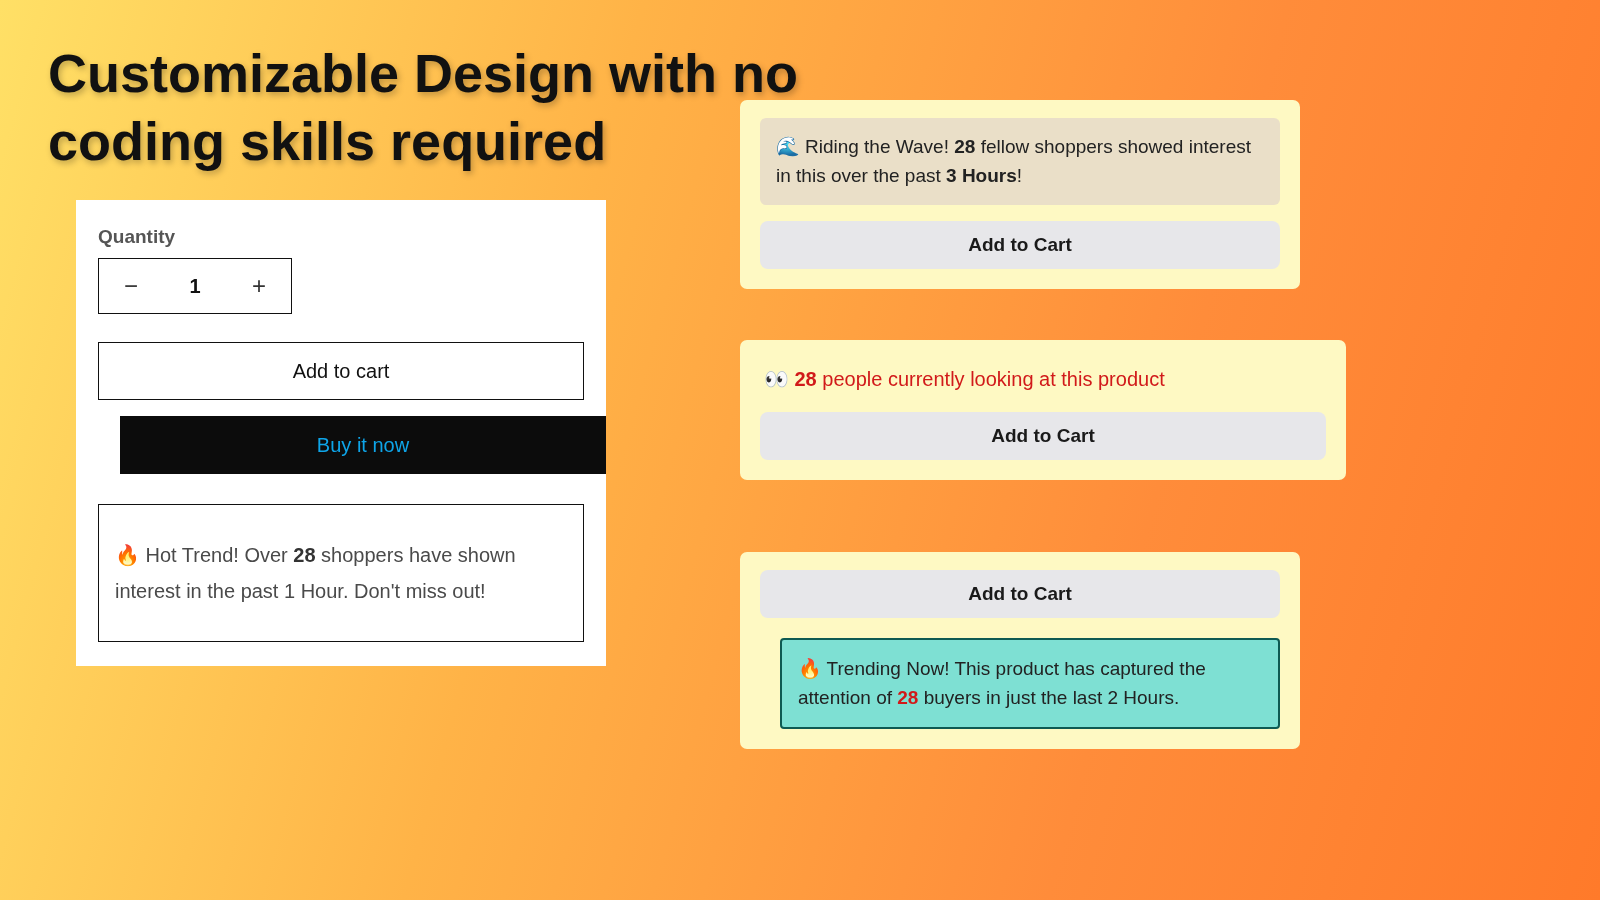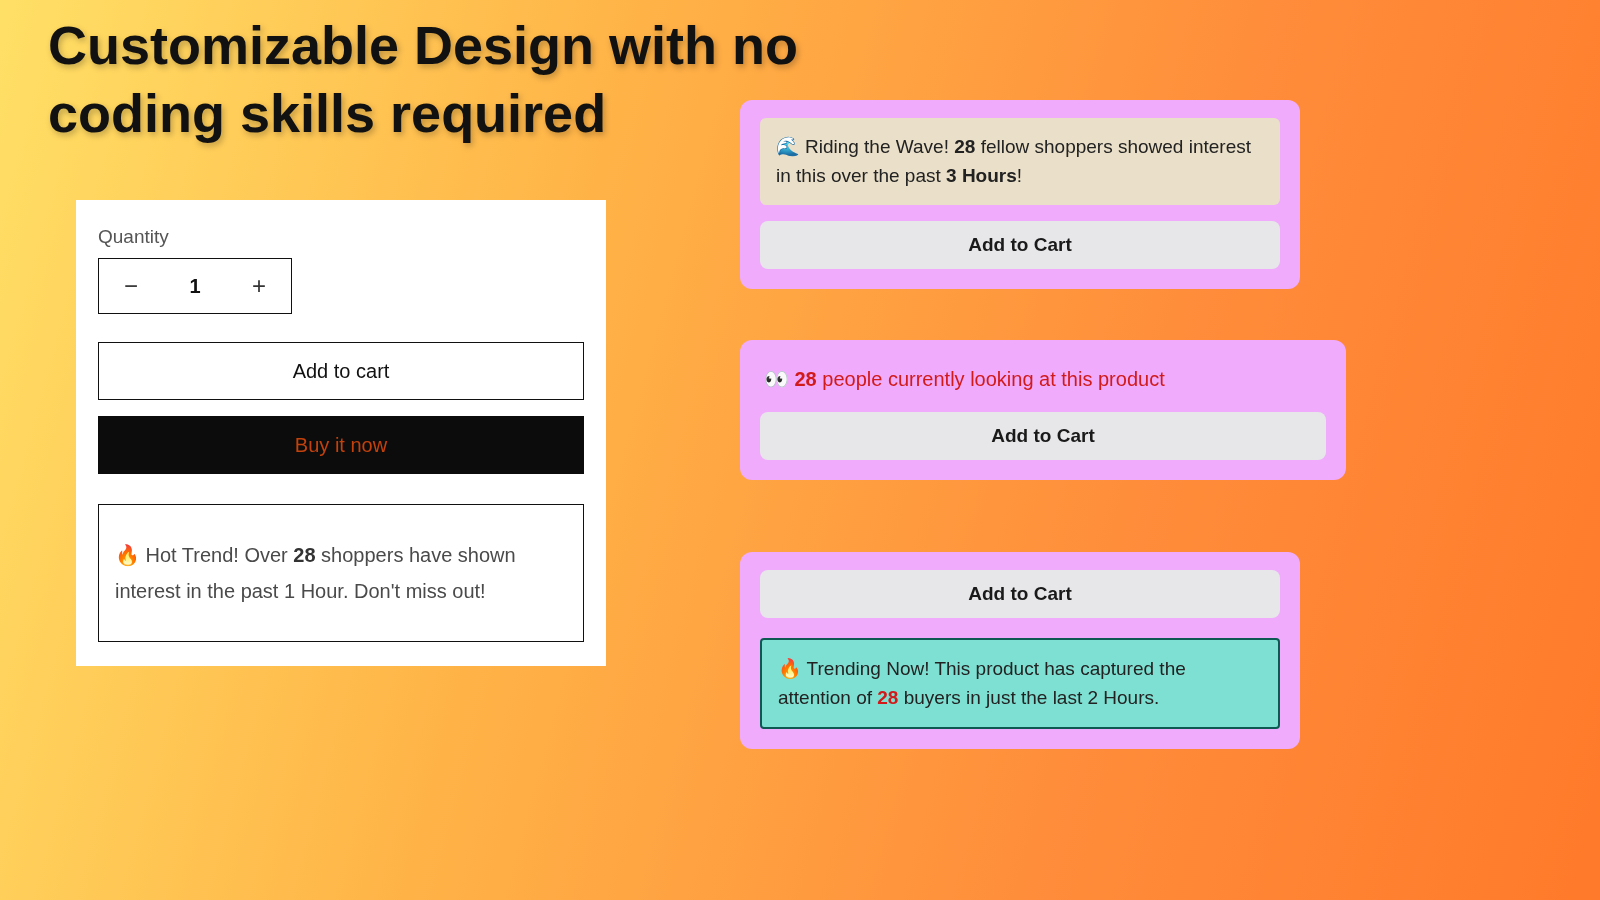--- a/index.html
+++ b/index.html
@@ -4,21 +4,21 @@
 <style>
   * { box-sizing: border-box; margin: 0; padding: 0; }
   html, body { width: 1600px; height: 900px; overflow: hidden; }
   body {
     font-family: -apple-system, BlinkMacSystemFont, "Segoe UI", Arial, sans-serif;
     background: linear-gradient(105deg, #ffe066 0%, #ffb347 35%, #ff8c3a 70%, #ff7a2a 100%);
     position: relative;
   }
   .headline {
     position: absolute;
-    top: 12px;
+    top: 40px;
     left: 48px;
     font-size: 54px;
     font-weight: 800;
     color: #111;
     line-height: 1.25;
     text-shadow: 2px 3px 6px rgba(0,0,0,0.25);
     max-width: 900px;
   }
 
   
@@ -27,21 +27,21 @@
     top: 200px;
     left: 76px;
     width: 530px;
     background: #fff;
     padding: 26px 22px 24px 22px;
   }
   .qty-label {
     font-size: 19px;
     color: #555;
     margin-bottom: 10px;
-    font-weight: 400;
+    font-weight: 700;
   }
   .qty-stepper {
     display: inline-flex;
     align-items: center;
     border: 1px solid #111;
     height: 56px;
     margin-bottom: 28px;
   }
   .qty-btn {
     width: 64px;
@@ -67,40 +67,41 @@
     font-size: 20px;
     color: #111;
     display: flex; align-items: center; justify-content: center;
     margin-bottom: 16px;
     cursor: pointer;
   }
   .btn-buy {
     width: 100%;
     height: 58px;
     background: #0c0c0c;
-    color: #c2410c;
+    color: #0ea5e9;
     font-size: 20px;
     display: flex; align-items: center; justify-content: center;
     margin-bottom: 30px;
     cursor: pointer;
+    margin-left: 22px;
   }
   .trend-box {
     border: 1px solid #111;
     padding: 32px 16px;
     font-size: 20px;
     color: #4a4a4a;
     line-height: 1.8;
   }
   .trend-box b { color: #333; font-weight: 700; }
 
   
   .card-r {
     position: absolute;
-    background: #f0abfc;
-    border-radius: 12px;
+    background: #fef9c3;
+    border-radius: 7px;
     padding: 18px 20px 20px 20px;
   }
   .pill-btn {
     width: 100%;
     background: #e7e7ea;
     border-radius: 8px;
     height: 48px;
     display: flex; align-items: center; justify-content: center;
     font-size: 19px;
     font-weight: 600;
@@ -135,20 +136,21 @@
   .card-r3 { top: 552px; left: 740px; width: 560px; }
   .card-r3 .pill-btn { margin-bottom: 20px; }
   .notice3 {
     background: #7ee0d3;
     border: 2px solid #0e5a52;
     border-radius: 4px;
     padding: 14px 16px;
     font-size: 19px;
     color: #222;
     line-height: 1.55;
+    margin-left: 20px;
   }
   .notice3 .hot { color: #d11a1a; font-weight: 700; }
 </style>
 </head>
 <body>
 
 <div class="headline">Customizable Design with no coding skills required</div>
 
 <div class="card-left">
   <div class="qty-label">Quantity</div>

